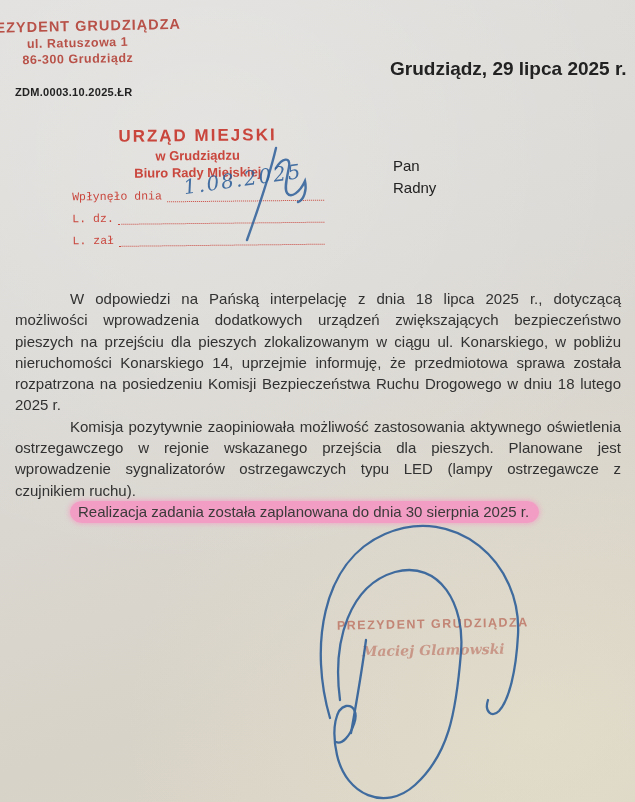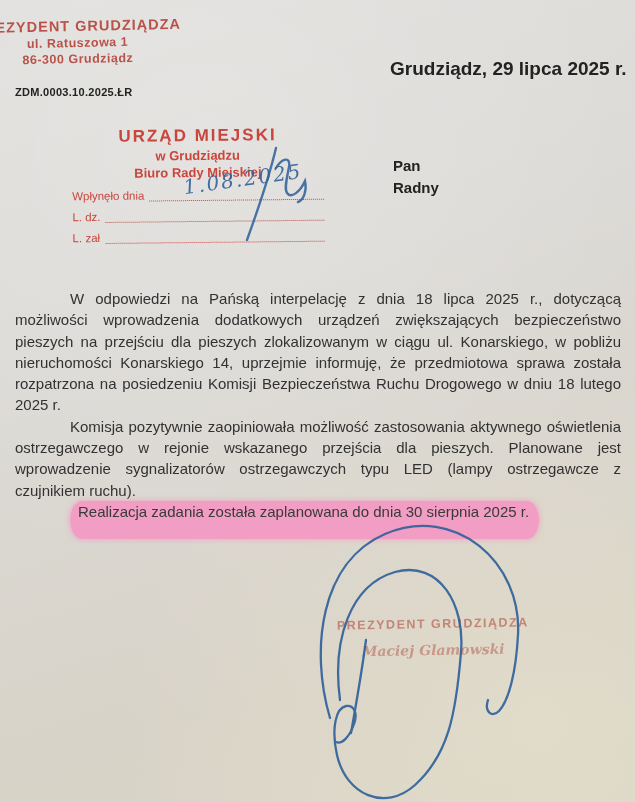--- a/index.html
+++ b/index.html
@@ -25,39 +25,39 @@
 
   .ref-number { left:15px; top:86px; font-weight:bold; font-size:11px; letter-spacing:.3px; color:#222; }
   .date-line  { left:390px; top:58px; font-weight:bold; font-size:19px; color:#222; }
 
   
   .received-stamp { left:72px; top:126px; width:252px; color:#c9463d; transform:rotate(-0.6deg); }
   .received-stamp .office { text-align:center; font-weight:bold; font-size:17px; letter-spacing:2px; }
   .received-stamp .city   { text-align:center; font-weight:bold; font-size:13px; margin-top:2px; }
   .received-stamp .bureau { text-align:center; font-weight:bold; font-size:13px; margin-top:2px; }
   .stamp-row { display:flex; align-items:flex-end; font-size:11.5px; margin-top:9px; }
-  .stamp-row .lbl { white-space:nowrap; padding-right:5px; }
+  .stamp-row .lbl { white-space:nowrap; padding-right:5px;font-family:Liberation Mono, monospace; }
   .stamp-row .dots { flex:1; border-bottom:1.6px dotted #c9463d; height:11px; }
 
   .hand-date {
     left:183px; top:167px; color:#2e5f99; font-size:20px;
     font-family:"DejaVu Serif", serif; font-style:italic;
     transform:rotate(-8deg); letter-spacing:2px; opacity:.88; white-space:nowrap;
   }
 
-  .recipient { left:393px; top:155px; font-weight:bold; font-size:15px; line-height:22px; color:#222; }
+  .recipient { left:393px; top:155px; font-weight:normal; font-size:15px; line-height:22px; color:#222; }
 
   .body-text { left:15px; top:288px; width:606px; font-size:15px; line-height:21.3px; color:#323232; }
   .body-text p { margin:0; text-align:justify; text-indent:55px; }
 
   .highlight-line { margin:4px 0 0 40px; text-indent:0; }
   .highlight {
     background:#f29dc3;
     border-radius:12px / 50%;
-    padding:2px 10px 19px 8px;
+    padding:2px 10px 3px 8px;
     box-shadow:0 0 5px 1px rgba(242,157,195,.75);
     color:#3a3a3a;
   }
 
   
   .president-stamp { left:327px; top:617px; width:212px; text-align:center; transform:rotate(-1deg); z-index:1; }
   .president-stamp .title { font-weight:bold; font-size:12.5px; letter-spacing:1.5px; color:rgba(188,112,96,0.8); white-space:nowrap; }
   .president-stamp .name  { font-family:"DejaVu Serif", serif; font-style:italic; font-weight:bold; font-size:14px; margin-top:11px; color:rgba(188,112,96,0.62); }
 
   .signature-svg { left:280px; top:500px; z-index:2; }

